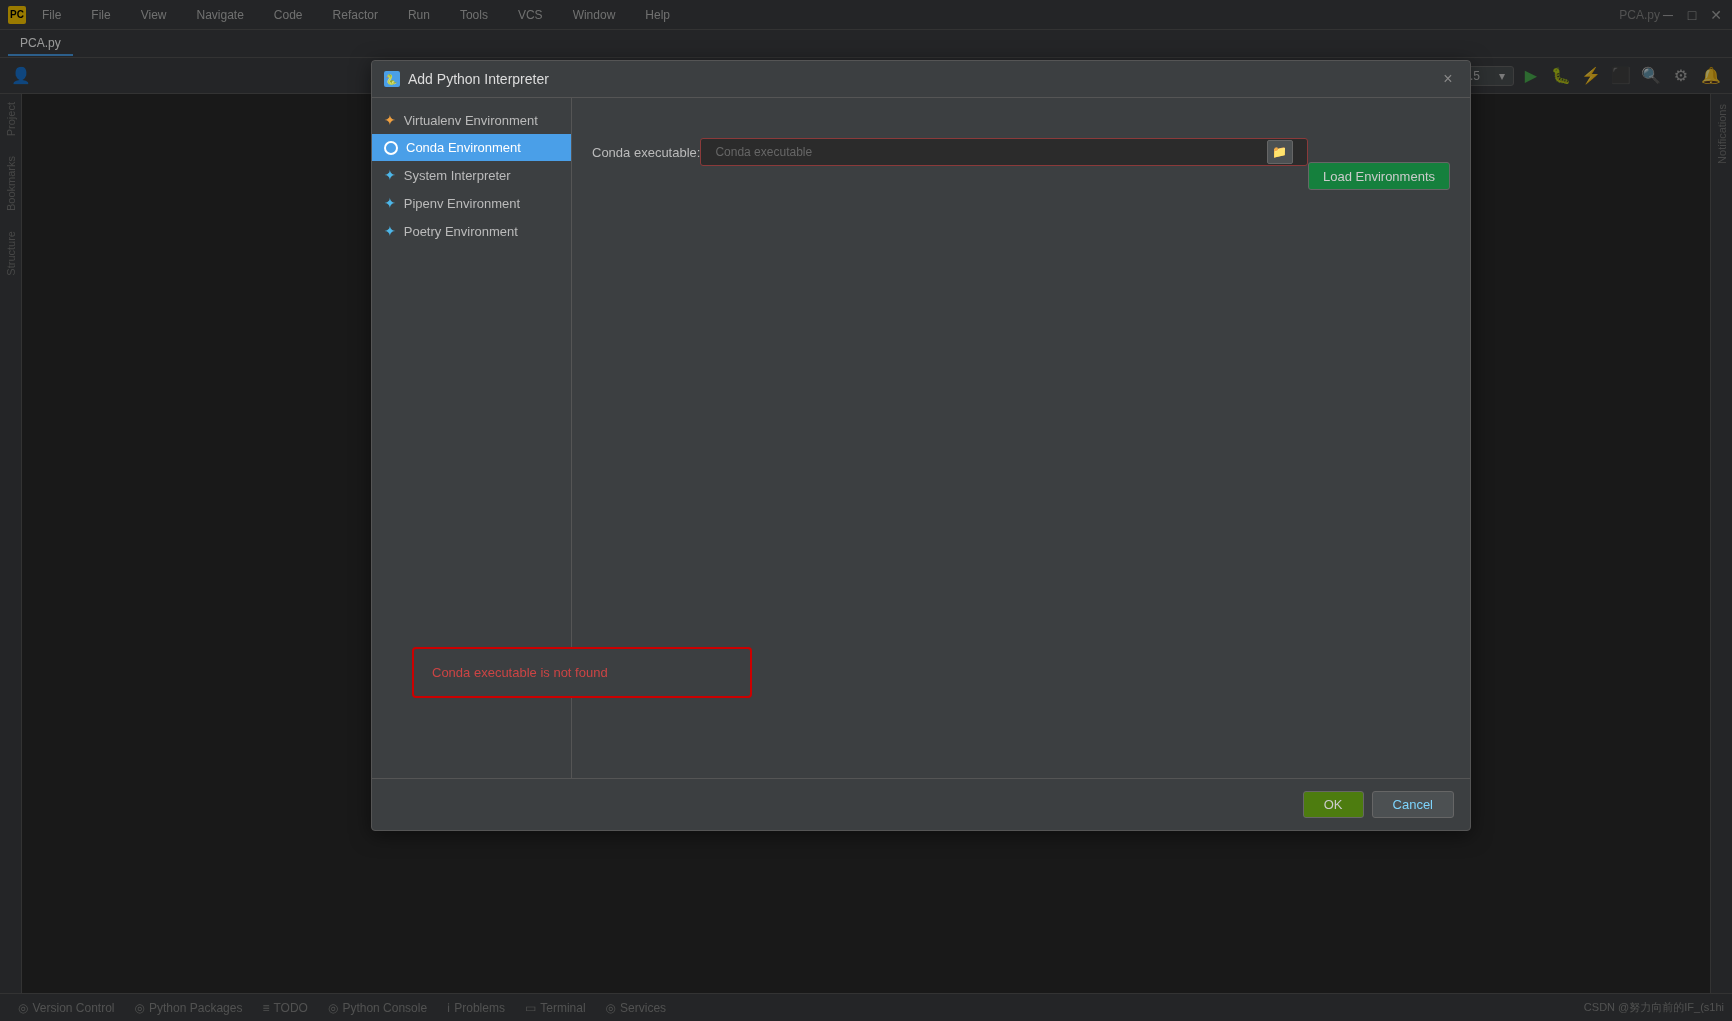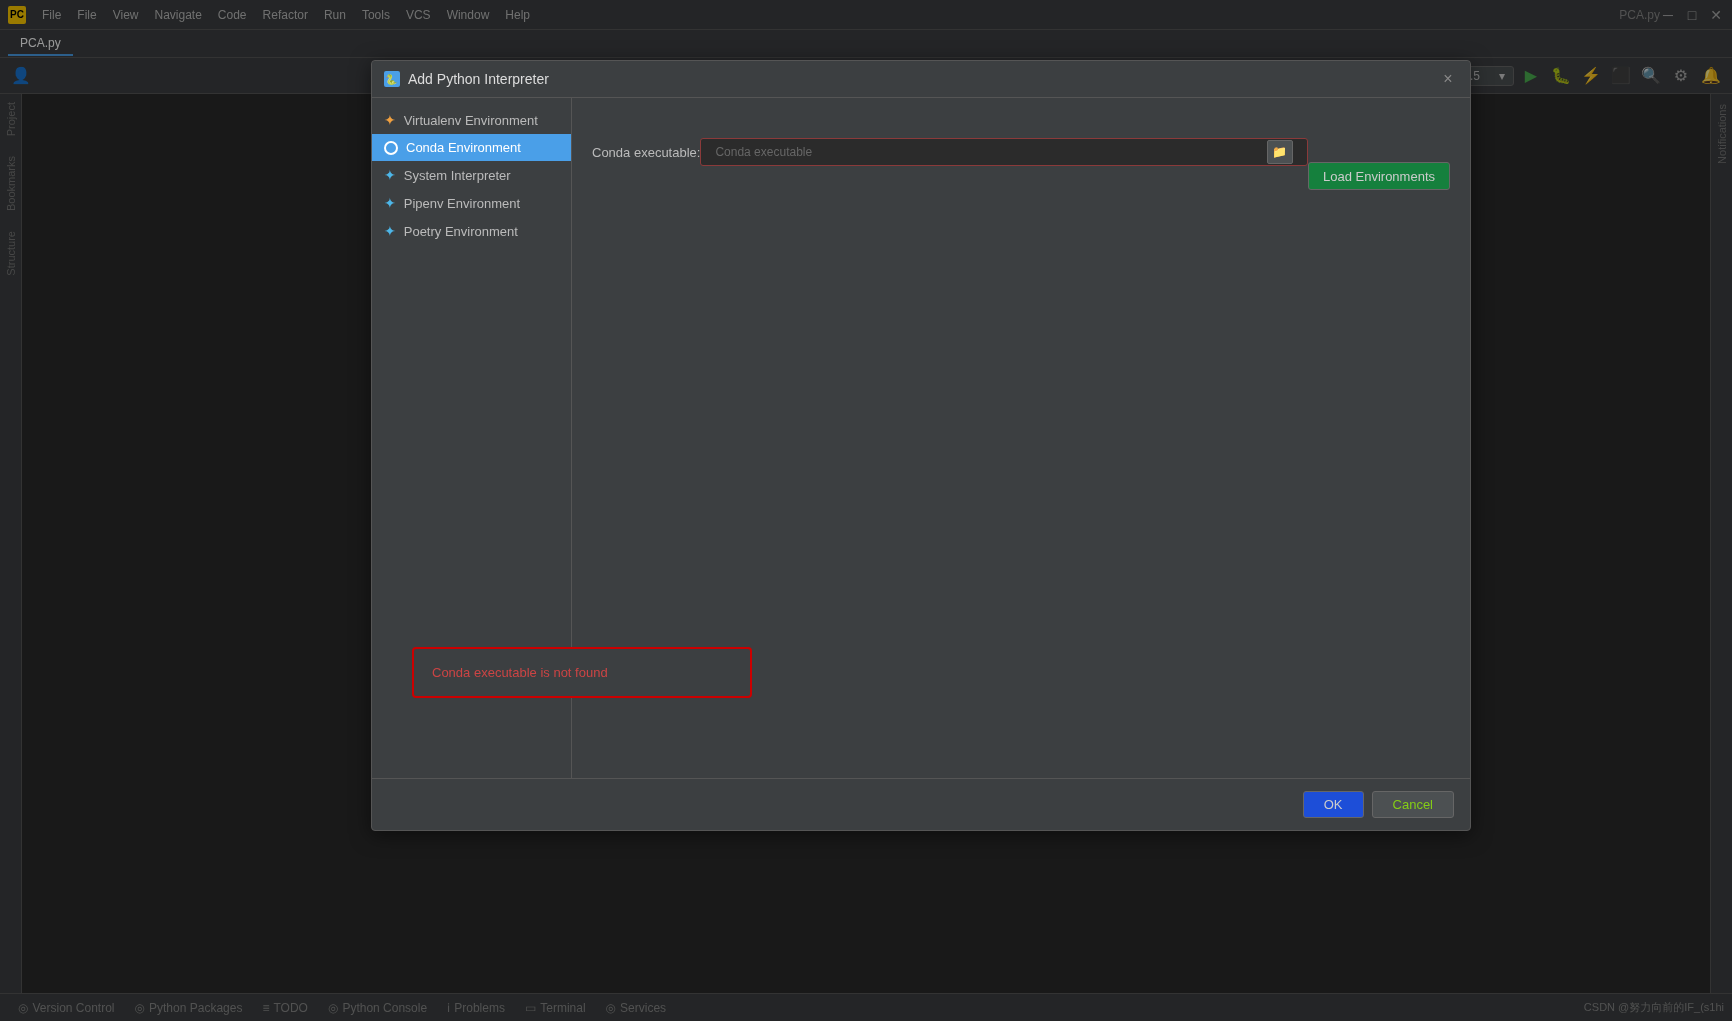--- a/index.html
+++ b/index.html
@@ -31,21 +31,21 @@
       margin-right: 8px;
       display: flex;
       align-items: center;
       justify-content: center;
       font-size: 10px;
       font-weight: bold;
       color: #000;
     }
     .title-bar-menus {
       display: flex;
-      gap: 0;
+      gap: 14px;
       flex: 1;
       text-align: center;
     }
     .title-bar-menus span {
       padding: 2px 8px;
       color: #bbbbbb;
       font-size: 12px;
       cursor: pointer;
     }
     .title-bar-filename {
@@ -341,28 +341,28 @@
       padding: 12px 16px;
       border-top: 1px solid #555;
     }
     .footer-btn {
       padding: 5px 20px;
       border-radius: 3px;
       font-size: 13px;
       cursor: pointer;
     }
     .footer-btn.ok {
-      background: #1d4ed8;
+      background: #4d7c0f;
       border: 1px solid #666;
       color: #ccc;
     }
     .footer-btn.cancel {
       background: #4c5052;
       border: 1px solid #666;
-      color: #84cc16;
+      color: #7dd3fc;
     }
 
     
     .bookmarks-sidebar {
       position: absolute;
       left: 0;
       top: 94px;
       width: 22px;
       background: #3c3f41;
       border-right: 1px solid #555;

